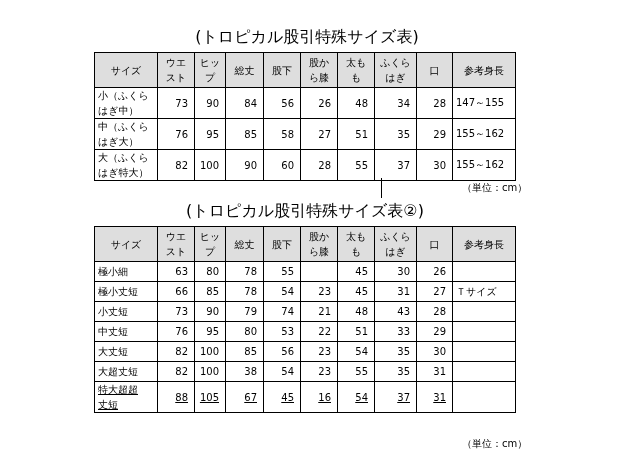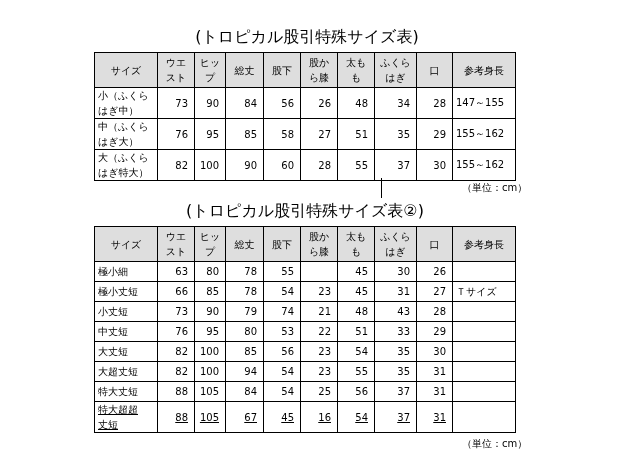--- a/index.html
+++ b/index.html
@@ -191,37 +191,25 @@
     <td>23</td>
     <td>54</td>
     <td>35</td>
     <td>30</td>
     <td class="ref"></td>
   </tr>
   <tr class="r">
     <td class="name">大超丈短</td>
     <td>82</td>
     <td>100</td>
-    <td>94</td>
+    <td>38</td>
     <td>54</td>
     <td>23</td>
     <td>55</td>
     <td>35</td>
-    <td>31</td>
-    <td class="ref"></td>
-  </tr>
-  <tr class="r">
-    <td class="name">特大丈短</td>
-    <td>88</td>
-    <td>105</td>
-    <td>84</td>
-    <td>54</td>
-    <td>25</td>
-    <td>56</td>
-    <td>37</td>
     <td>31</td>
     <td class="ref"></td>
   </tr>
   <tr class="r2">
     <td class="name"><span>特大超超</span><br><span>丈短</span></td>
     <td>88</td>
     <td>105</td>
     <td>67</td>
     <td>45</td>
     <td>16</td>

